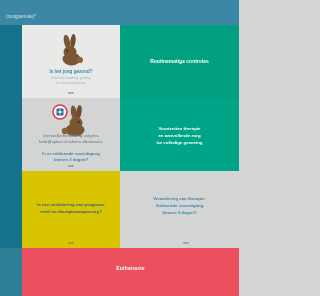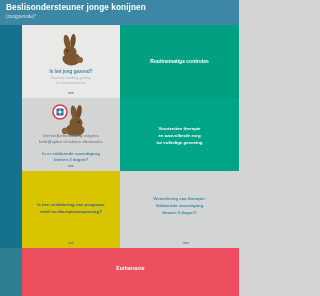--- a/index.html
+++ b/index.html
@@ -74,21 +74,20 @@
 </style>
 </head>
 <body>
 
 <div class="page">
 
   <div class="left-strip"></div>
   <div class="left-strip-lower"></div>
 
   <div class="header">
-    <div class="title">Beslisondersteuner jonge konijnen</div>
     <div class="subtitle">(zoogperiode)*</div>
   </div>
 
   <div class="box box-grey" style="left:22px;top:25px;width:98px;height:73px;">
     <div class="rabbit" style="left:36px;top:9px;">
       <svg width="26" height="32" viewBox="0 0 26 32">
         <ellipse cx="9" cy="8" rx="3" ry="7.5" fill="#7a5632" transform="rotate(-12 9 8)"></ellipse>
         <ellipse cx="15" cy="7" rx="2.6" ry="7" fill="#6d4d2c" transform="rotate(6 15 7)"></ellipse>
         <ellipse cx="12" cy="18" rx="6.5" ry="6" fill="#7a5632"></ellipse>
         <ellipse cx="13.5" cy="25" rx="9" ry="6.5" fill="#7a5632"></ellipse>

